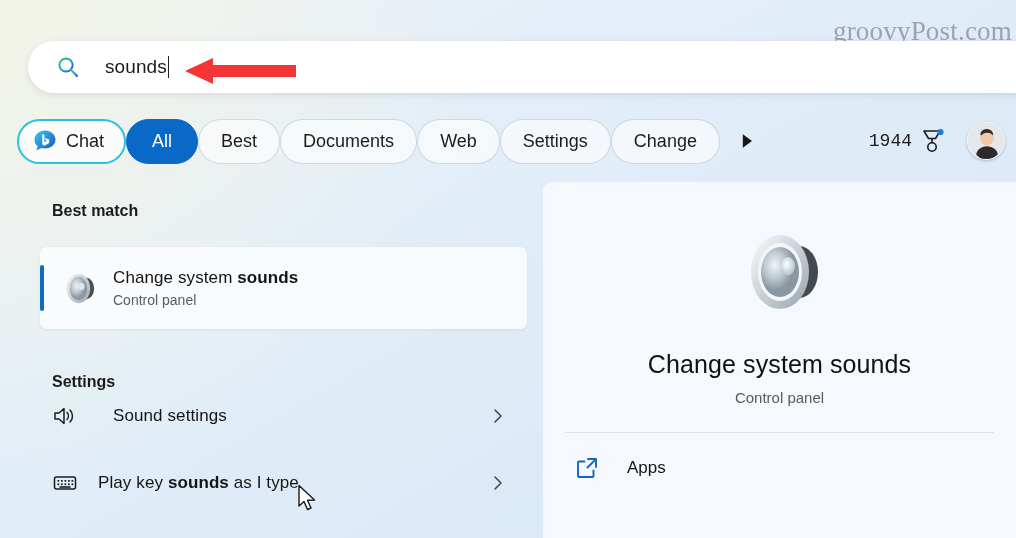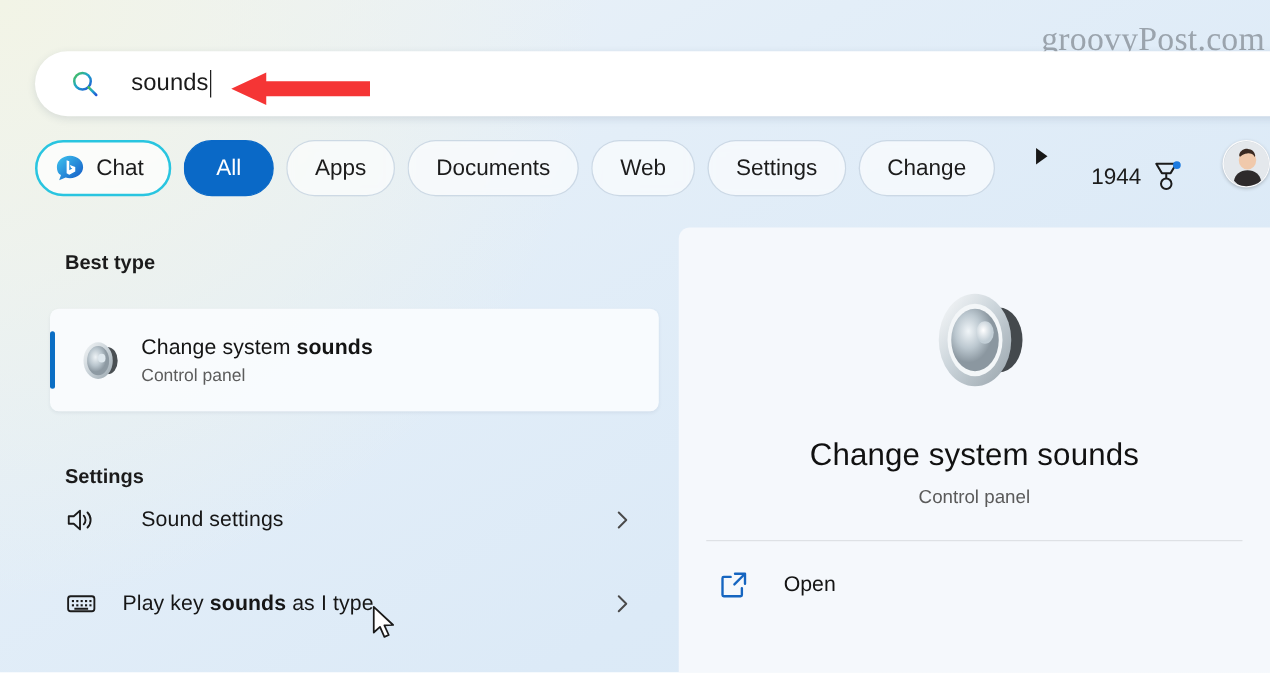--- a/index.html
+++ b/index.html
@@ -43,23 +43,23 @@
   #caret {
     display: inline-block; width: 1.5px; height: 22px;
     background: #202020; margin-left: 1px;
   }
 
   
   #red-arrow { position: absolute; left: 183px; top: 55px; width: 115px; height: 32px; }
 
   
   #tabs-row {
-    position: absolute; left: 28px; top: 112px;
+    position: absolute; left: 17px; top: 112px;
     width: 988px; height: 58px;
-    display: flex; gap: 10px;
+    display: flex; align-items: center; gap: 0;
   }
   .pill {
     height: 45px; border-radius: 23px;
     display: flex; align-items: center; justify-content: center;
     padding: 0 22px;
     font-size: 18px; color: #1c1c1c;
     background: rgba(255,255,255,.62);
     border: 1px solid rgba(170,190,210,.55);
     white-space: nowrap;
     backdrop-filter: blur(4px);
@@ -76,20 +76,21 @@
   .bing-icon { width: 24px; height: 24px; flex: none; }
 
   #tabs-more {
     margin-left: 14px; width: 26px; height: 26px;
     display: flex; align-items: center; justify-content: center;
     flex: none;
   }
   #rewards {
     margin-left: auto; display: flex; align-items: center; gap: 7px;
     padding-right: 2px;
+    font-family: Liberation Mono, monospace;
   }
   #rewards-count { font-size: 18px; color: #1c1c1c; }
   #rewards-icon { position: relative; width: 26px; height: 26px; }
   #avatar {
     margin-left: 20px; width: 38px; height: 38px; border-radius: 50%;
     flex: none; overflow: hidden;
     border: 1px solid rgba(255,255,255,.9);
     box-shadow: 0 1px 3px rgba(0,0,0,.22);
     background: #cfd6dd;
   }
@@ -218,21 +219,21 @@
           <path d="M9.3 5.1l2.1.8v7.3l2.5-1.4-1.2-.6-.8-2.3 4.3 1.6v3.6l-4.8 2.7-2.1-1.2z" fill="#ffffff"></path>
         </svg>
       </span>
       <span>Chat</span>
     </div>
 
     <div class="pill active">
       <span>All</span>
     </div>
     <div class="pill">
-      <span>Apps</span>
+      <span>Best</span>
     </div>
     <div class="pill">
       <span>Documents</span>
     </div>
     <div class="pill">
       <span>Web</span>
     </div>
     <div class="pill">
       <span>Settings</span>
     </div>
@@ -265,21 +266,21 @@
         <path d="M12.4 10.5c1-3.2 4.1-4.6 6.9-4.4 3 .2 5.4 2 5.8 5 .1 1-.3 1.6-.6 1-.8-1.6-3-2.6-5.6-2.4-2.4.2-4.2 1-5.2 2.2-.7.8-1.5.2-1.3-1.4z" fill="#3a2a22"></path>
         <path d="M19 23.2c6 0 10 3.6 10.8 8.3A19 19 0 0 1 19 38a19 19 0 0 1-10.8-6.5C9 26.8 13 23.2 19 23.2z" fill="#2e2a2b"></path>
       </svg>
     </span>
   </div>
 
   <div id="results">
 
     <div id="left-col">
 
-      <div class="section-head">Best type</div>
+      <div class="section-head">Best match</div>
 
       <div id="best-card">
         <span id="best-accent"></span>
         <span id="best-icon">
           <svg viewBox="0 0 44 44" width="43" height="43">
             <defs>
               <linearGradient id="spk1" x1="0" y1="0" x2="1" y2="1">
                 <stop offset="0%" stop-color="#f5f7f8"></stop>
                 <stop offset="50%" stop-color="#c9d2d8"></stop>
                 <stop offset="100%" stop-color="#9aa6ae"></stop>
@@ -384,18 +385,18 @@
       <div id="preview-sub">Control panel</div>
       <div id="preview-divider"></div>
       <div id="open-row">
         <span id="open-icon">
           <svg viewBox="0 0 24 24" width="24" height="24">
             <path d="M13 3 H21 V11" fill="none" stroke="#1565c0" stroke-width="1.9" stroke-linecap="round" stroke-linejoin="round"></path>
             <line x1="20.4" y1="3.6" x2="12.5" y2="11.5" stroke="#1565c0" stroke-width="1.9" stroke-linecap="round"></line>
             <path d="M18.5 14.5 V20 a1 1 0 0 1-1 1 H4 a1 1 0 0 1-1-1 V6.5 a1 1 0 0 1 1-1 H9.5" fill="none" stroke="#1565c0" stroke-width="1.9" stroke-linecap="round" stroke-linejoin="round"></path>
           </svg>
         </span>
-        <span id="open-label">Open</span>
+        <span id="open-label">Apps</span>
       </div>
     </div>
 
   </div>
 </div>
 
 </body></html>

